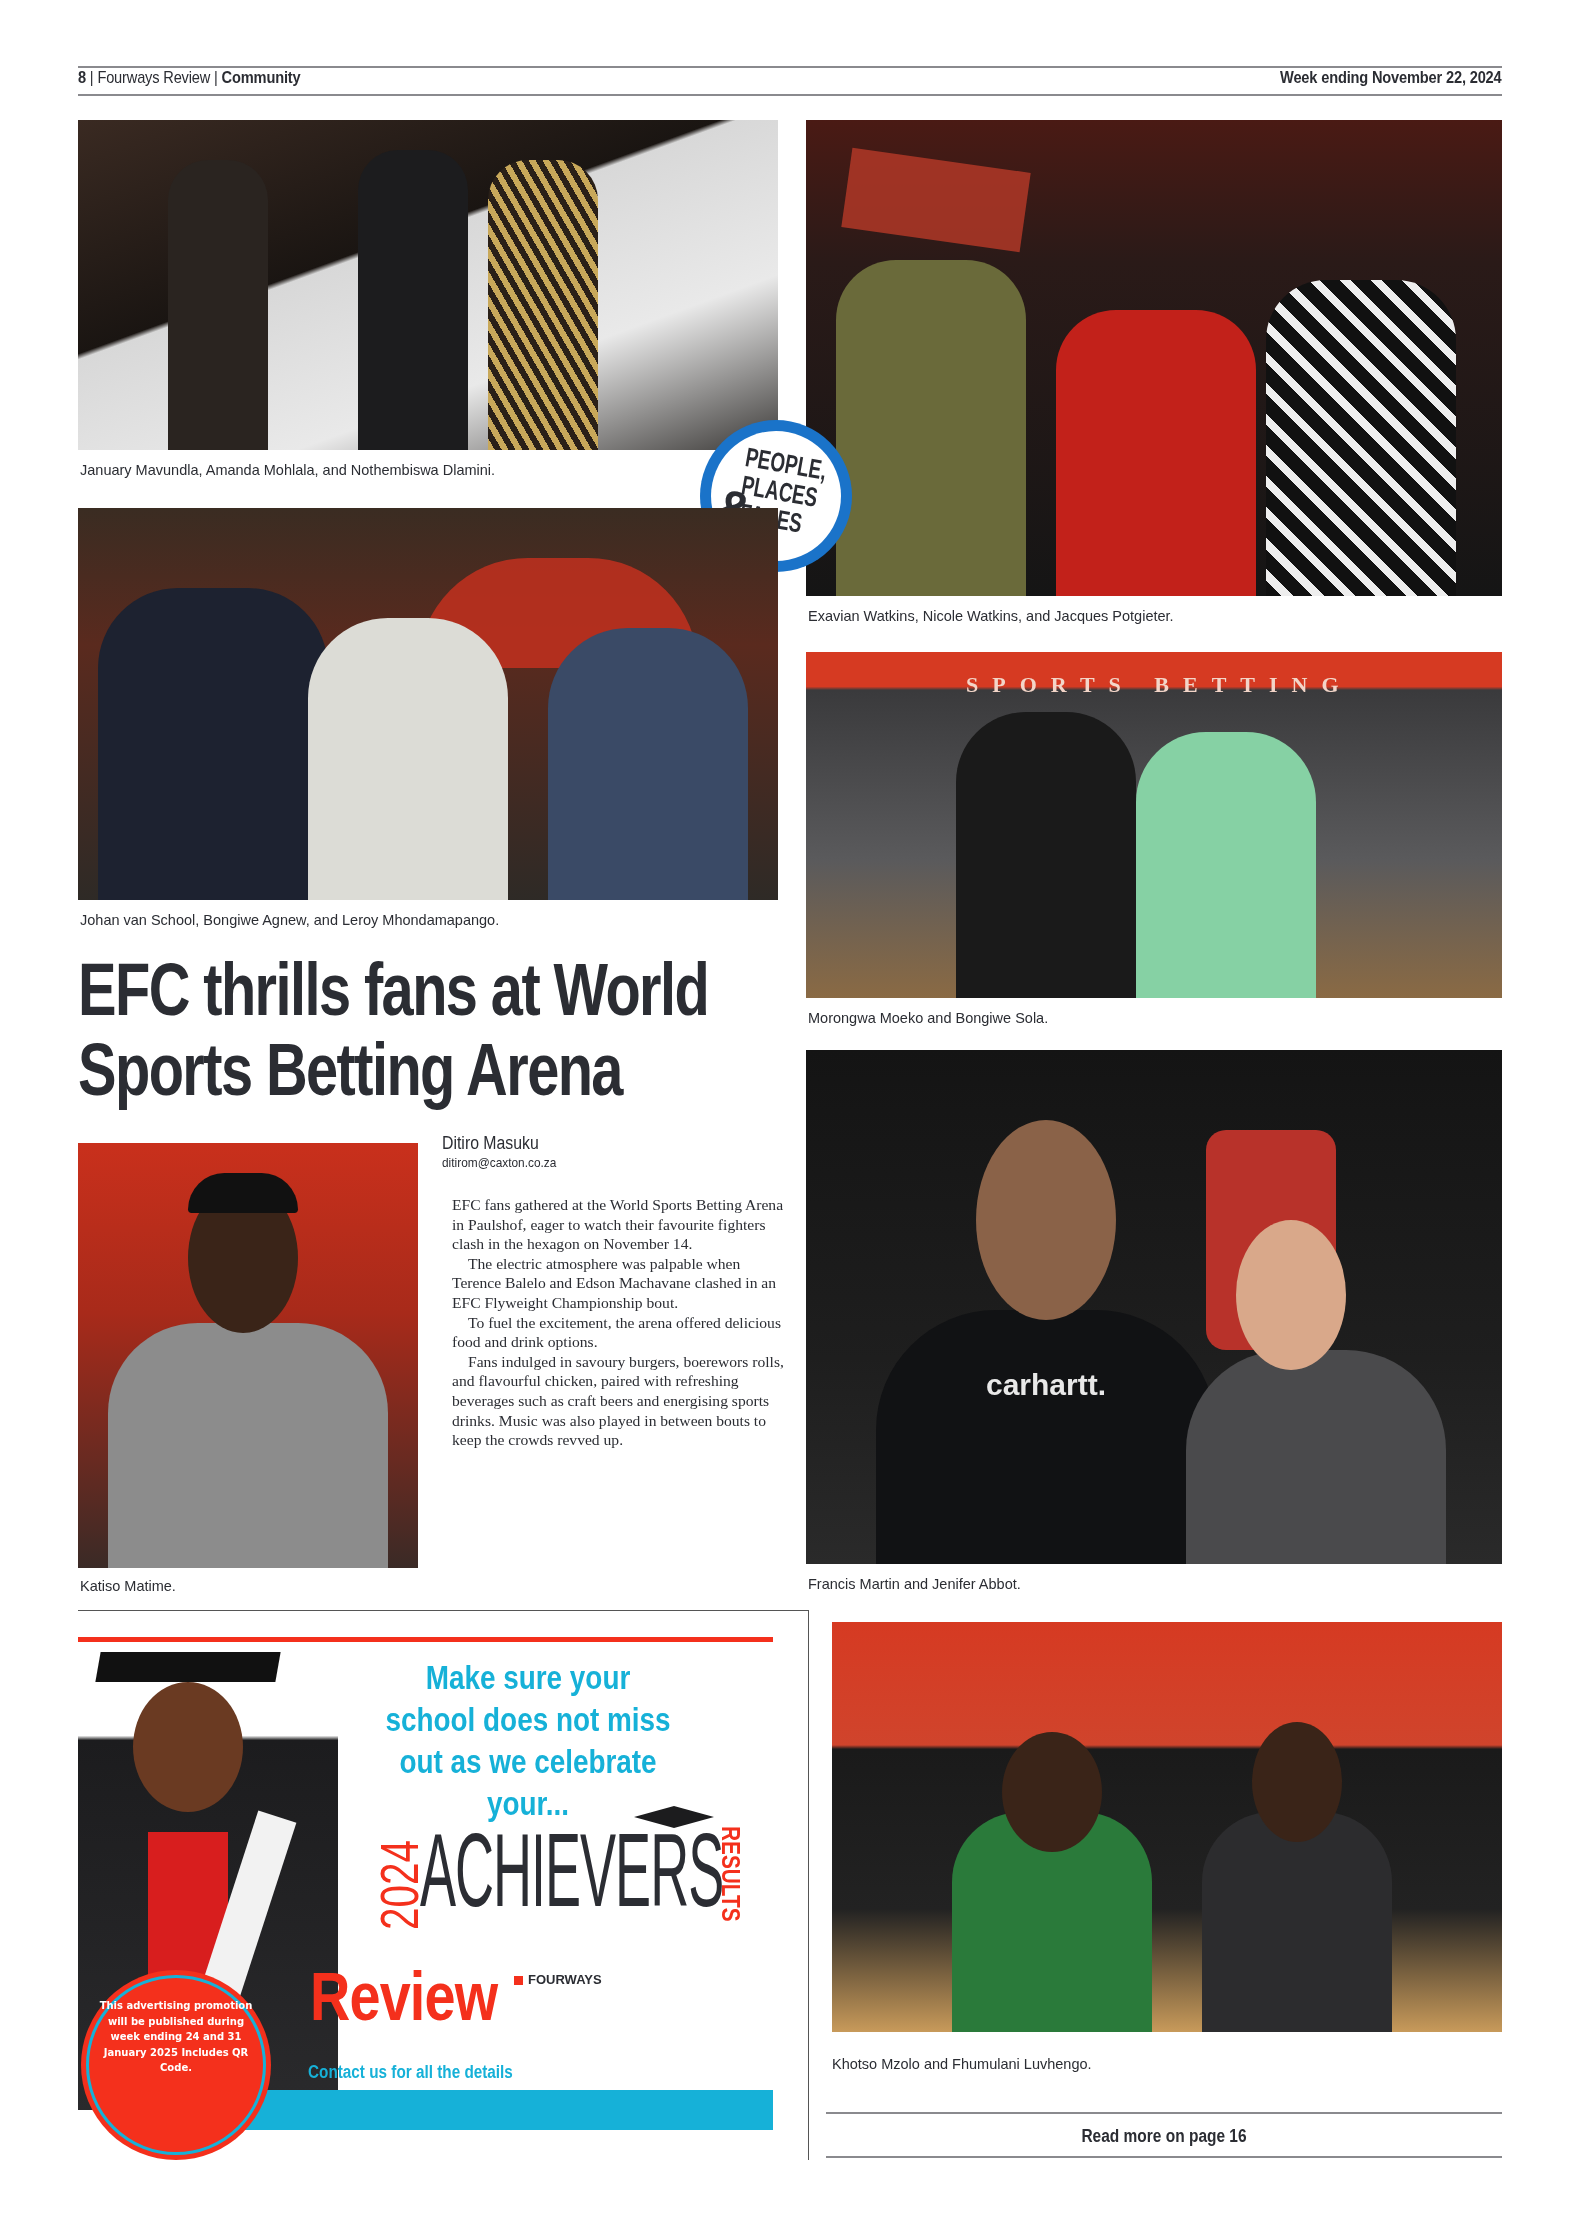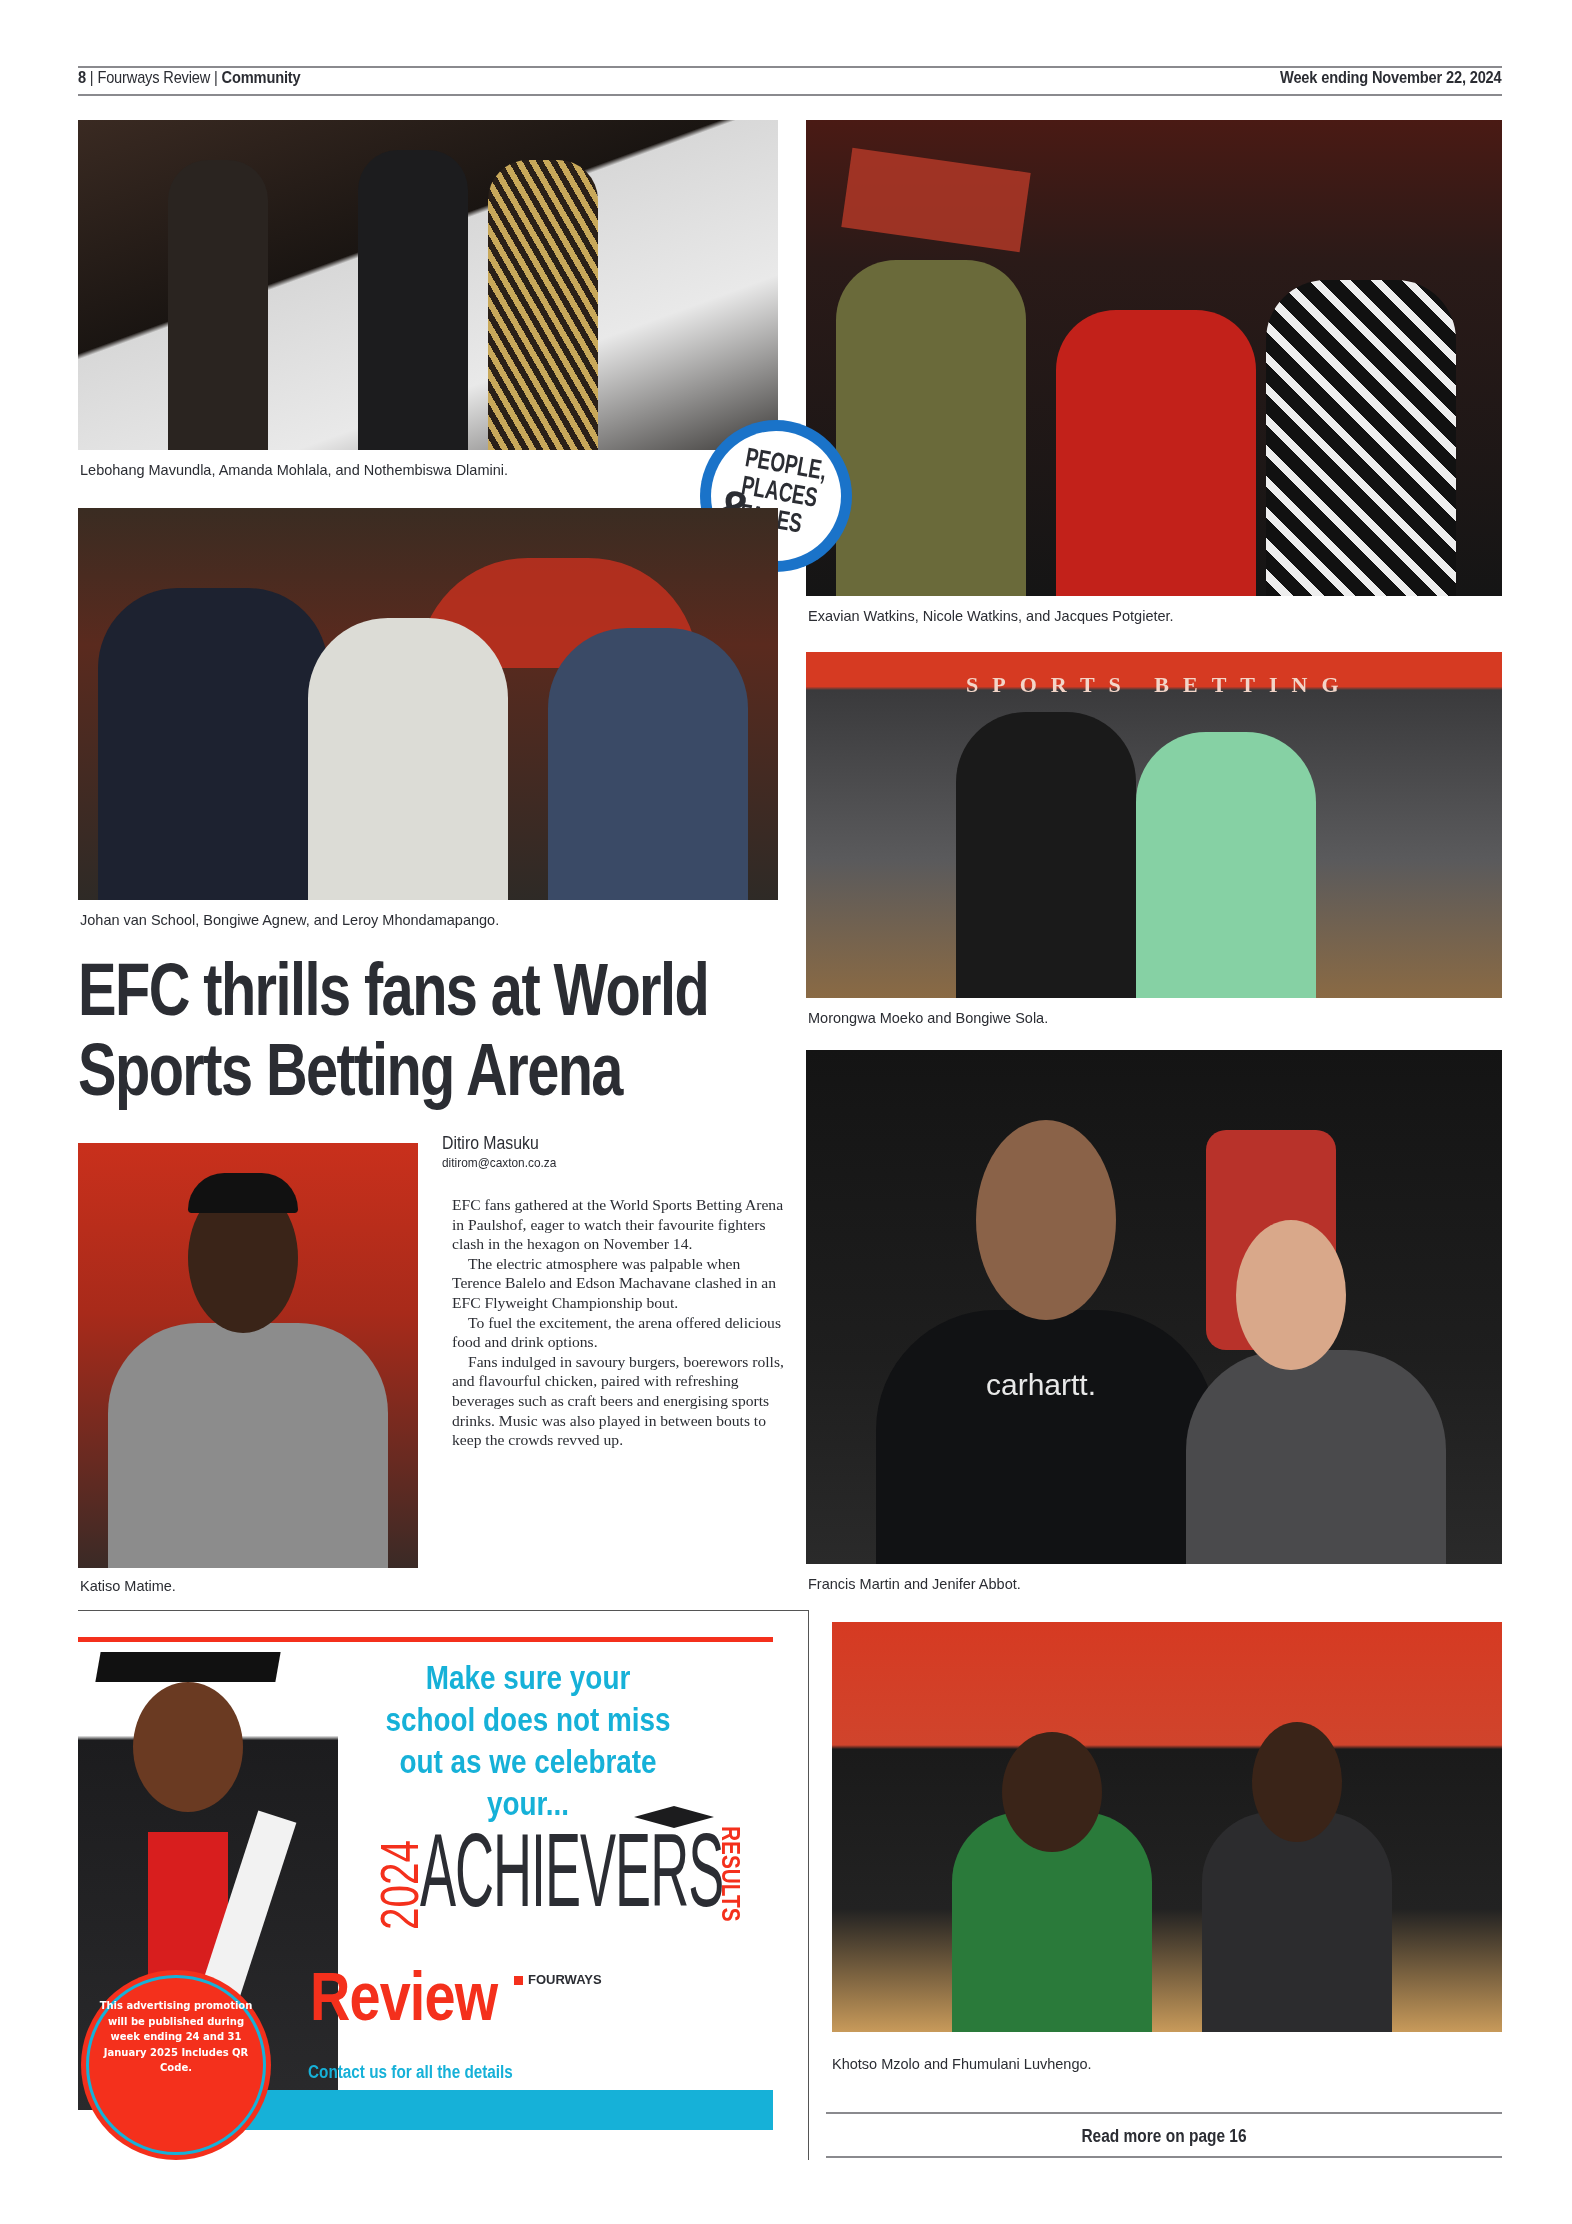--- a/index.html
+++ b/index.html
@@ -65,21 +65,21 @@
   <b>Community</b>
 </div>
 <div class="hdr hdr-right" style="right:70px;">Week ending November 22, 2024</div>
 <div class="rule" style="top:94px;"></div>
 
 <div class="photo" style="left:78px; top:120px; width:700px; height:330px; background:linear-gradient(160deg,#3a2a22 0%,#1a1512 40%,#d8d8d8 41%,#e9e9e9 70%,#3c3a38 100%);">
   <div class="ph-shape" style="left:90px; top:40px; width:100px; height:290px; background:#2a2420; border-radius:40px 40px 0 0;"></div>
   <div class="ph-shape" style="left:280px; top:30px; width:110px; height:300px; background:#1c1c1e; border-radius:40px 40px 0 0;"></div>
   <div class="ph-shape" style="left:410px; top:40px; width:110px; height:290px; background:repeating-linear-gradient(60deg,#c8a85a 0 6px,#2a2018 6px 12px); border-radius:40px 40px 0 0;"></div>
 </div>
-<div class="caption" style="left:80px; top:462px;">Lebohang Mavundla, Amanda Mohlala, and Nothembiswa Dlamini.</div>
+<div class="caption" style="left:80px; top:462px;">January Mavundla, Amanda Mohlala, and Nothembiswa Dlamini.</div>
 
 <div class="photo" style="left:806px; top:120px; width:696px; height:476px; background:linear-gradient(180deg,#4a1a14 0%,#2a1a18 30%,#151515 100%);">
   <div class="ph-shape" style="left:40px; top:40px; width:180px; height:80px; background:#b83a28; transform:rotate(8deg); opacity:0.8;"></div>
   <div class="ph-shape" style="left:30px; top:140px; width:190px; height:340px; background:#6a6a3a; border-radius:60px 60px 0 0;"></div>
   <div class="ph-shape" style="left:250px; top:190px; width:200px; height:290px; background:#c2211a; border-radius:60px 60px 0 0;"></div>
   <div class="ph-shape" style="left:460px; top:160px; width:190px; height:320px; background:repeating-linear-gradient(45deg,#111 0 14px,#eee 14px 22px); border-radius:60px 60px 0 0;"></div>
 </div>
 <div class="caption" style="left:808px; top:608px;">Exavian Watkins, Nicole Watkins, and Jacques Potgieter.</div>
 
 <div class="badge">
@@ -123,21 +123,21 @@
   <p>EFC fans gathered at the World Sports Betting Arena in Paulshof, eager to watch their favourite fighters clash in the hexagon on November 14.</p>
   <p>The electric atmosphere was palpable when Terence Balelo and Edson Machavane clashed in an EFC Flyweight Championship bout.</p>
   <p>To fuel the excitement, the arena offered delicious food and drink options.</p>
   <p>Fans indulged in savoury burgers, boerewors rolls, and flavourful chicken, paired with refreshing beverages such as craft beers and energising sports drinks. Music was also played in between bouts to keep the crowds revved up.</p>
 </div>
 
 <div class="photo" style="left:806px; top:1050px; width:696px; height:514px; background:linear-gradient(180deg,#141414 0%,#1e1e1e 60%,#2a2a2a 100%);">
   <div class="ph-shape" style="left:400px; top:80px; width:130px; height:220px; background:#b8322a; border-radius:20px;"></div>
   <div class="ph-shape" style="left:70px; top:260px; width:340px; height:254px; background:#111214; border-radius:120px 120px 0 0;"></div>
   <div class="ph-shape" style="left:170px; top:70px; width:140px; height:200px; background:#8a6248; border-radius:50%;"></div>
-  <div class="ph-shape" style="left:180px; top:318px; width:200px; height:40px; color:#e8e8e8; font-weight:normal; font-size:30px; font-family:'Liberation Sans',sans-serif;">carhartt.</div>
+  <div class="ph-shape" style="left:180px; top:318px; width:200px; height:40px; color:#e8e8e8; font-weight:bold; font-size:30px; font-family:'Liberation Sans',sans-serif;">carhartt.</div>
   <div class="ph-shape" style="left:380px; top:300px; width:260px; height:214px; background:#4a4a4c; border-radius:100px 100px 0 0;"></div>
   <div class="ph-shape" style="left:430px; top:170px; width:110px; height:150px; background:#d9a88a; border-radius:50%;"></div>
 </div>
 <div class="caption" style="left:808px; top:1576px;">Francis Martin and Jenifer Abbot.</div>
 
 <div class="hline" style="left:78px; top:1610px; width:730px;"></div>
 <div class="vline" style="left:808px; top:1610px; height:550px;"></div>
 
 <div class="ad">
   <div class="ad-redbar"></div>

